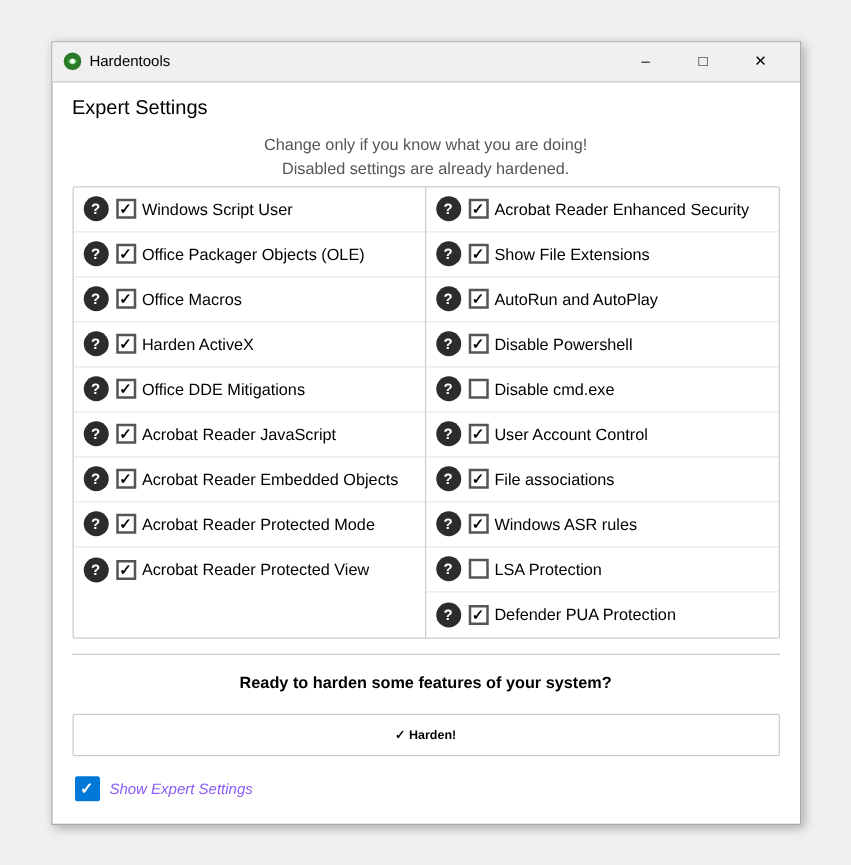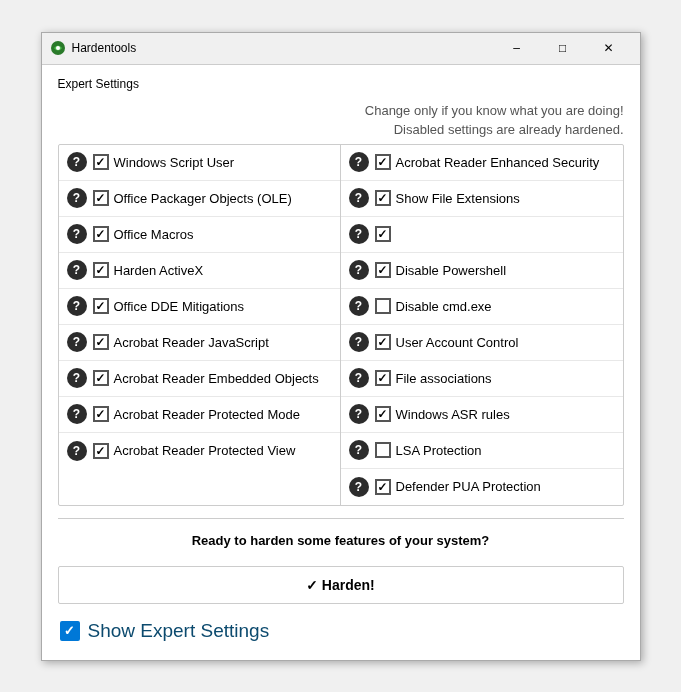--- a/index.html
+++ b/index.html
@@ -51,27 +51,27 @@
       font-size: 12px;
       display: flex;
       align-items: center;
       justify-content: center;
       color: #000;
     }
     .content {
       padding: 12px 16px;
     }
     .section-title {
-      font-size: 12px;
+      font-size: 16px;
       font-weight: normal;
       margin-bottom: 10px;
       color: #000;
     }
     .warning-text {
-      text-align: right;
+      text-align: center;
       color: #555;
       margin-bottom: 4px;
       line-height: 1.5;
     }
     .settings-grid {
       display: grid;
       grid-template-columns: 1fr 1fr;
       border: 1px solid #ccc;
       border-radius: 2px;
     }
@@ -146,21 +146,21 @@
       font-weight: bold;
       margin-bottom: 18px;
       color: #000;
     }
     .harden-btn {
       display: block;
       width: 100%;
       padding: 10px;
       border: 1px solid #ccc;
       background: #fff;
-      font-size: 14px;
+      font-size: 10px;
       font-weight: bold;
       cursor: pointer;
       color: #000;
       border-radius: 2px;
     }
     .footer {
       display: flex;
       align-items: center;
       gap: 8px;
       margin-top: 10px;
@@ -176,22 +176,23 @@
       justify-content: center;
       cursor: pointer;
       border-radius: 2px;
     }
     .footer-checkbox .check-mark {
       color: #fff;
       font-size: 13px;
       font-weight: bold;
     }
     .footer-label {
-      font-size: 19px;
-      color: #0c4a6e;
+      font-size: 12px;
+      color: #8b5cf6;
+      font-style: italic;
     }
     .divider {
       border: none;
       border-top: 1px solid #ccc;
       margin: 12px 0 6px 0;
     }
   </style>
 </head>
 <body>
 
@@ -325,20 +326,21 @@
               </div>
               <span class="setting-label">Show File Extensions</span>
             </div>
           </div>
           <div class="setting-row">
             <button class="help-btn">?</button>
             <div class="checkbox-wrap">
               <div class="checkbox-styled checked">
                 <span class="check-mark">✓</span>
               </div>
+              <span class="setting-label">AutoRun and AutoPlay</span>
             </div>
           </div>
           <div class="setting-row">
             <button class="help-btn">?</button>
             <div class="checkbox-wrap">
               <div class="checkbox-styled checked">
                 <span class="check-mark">✓</span>
               </div>
               <span class="setting-label">Disable Powershell</span>
             </div>

